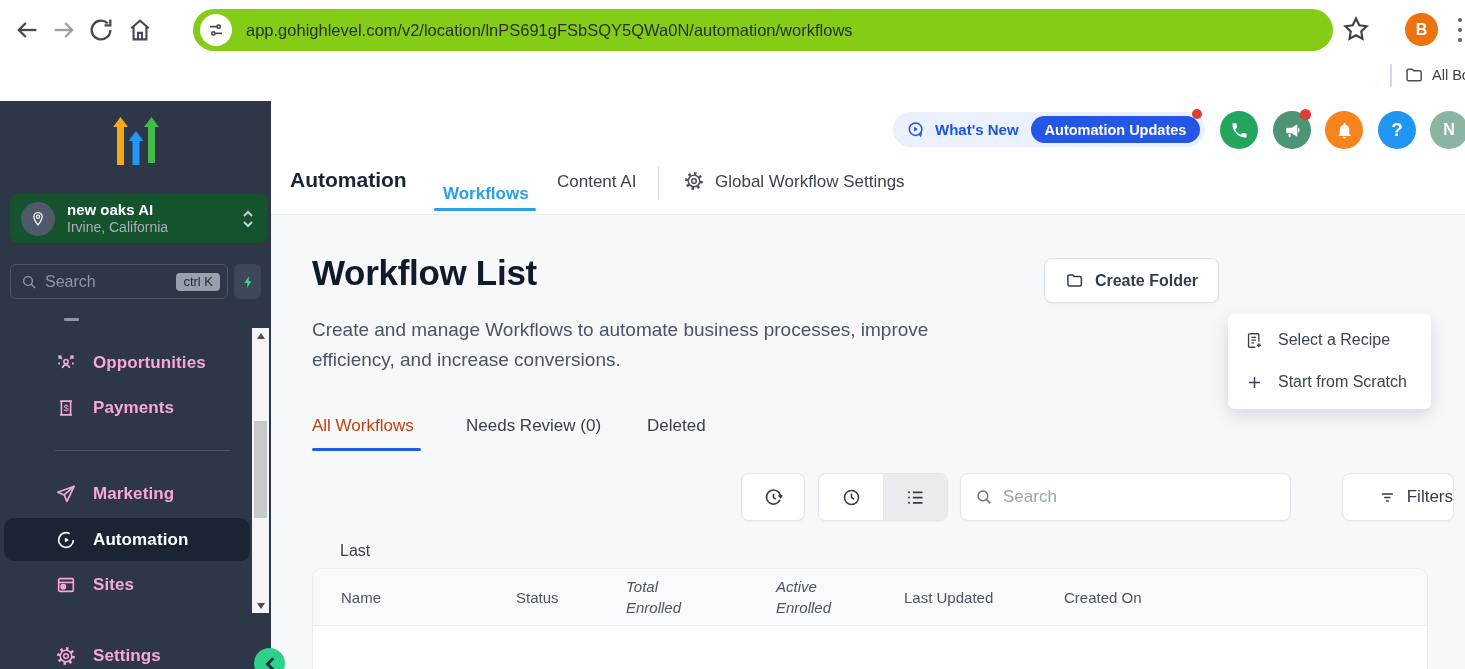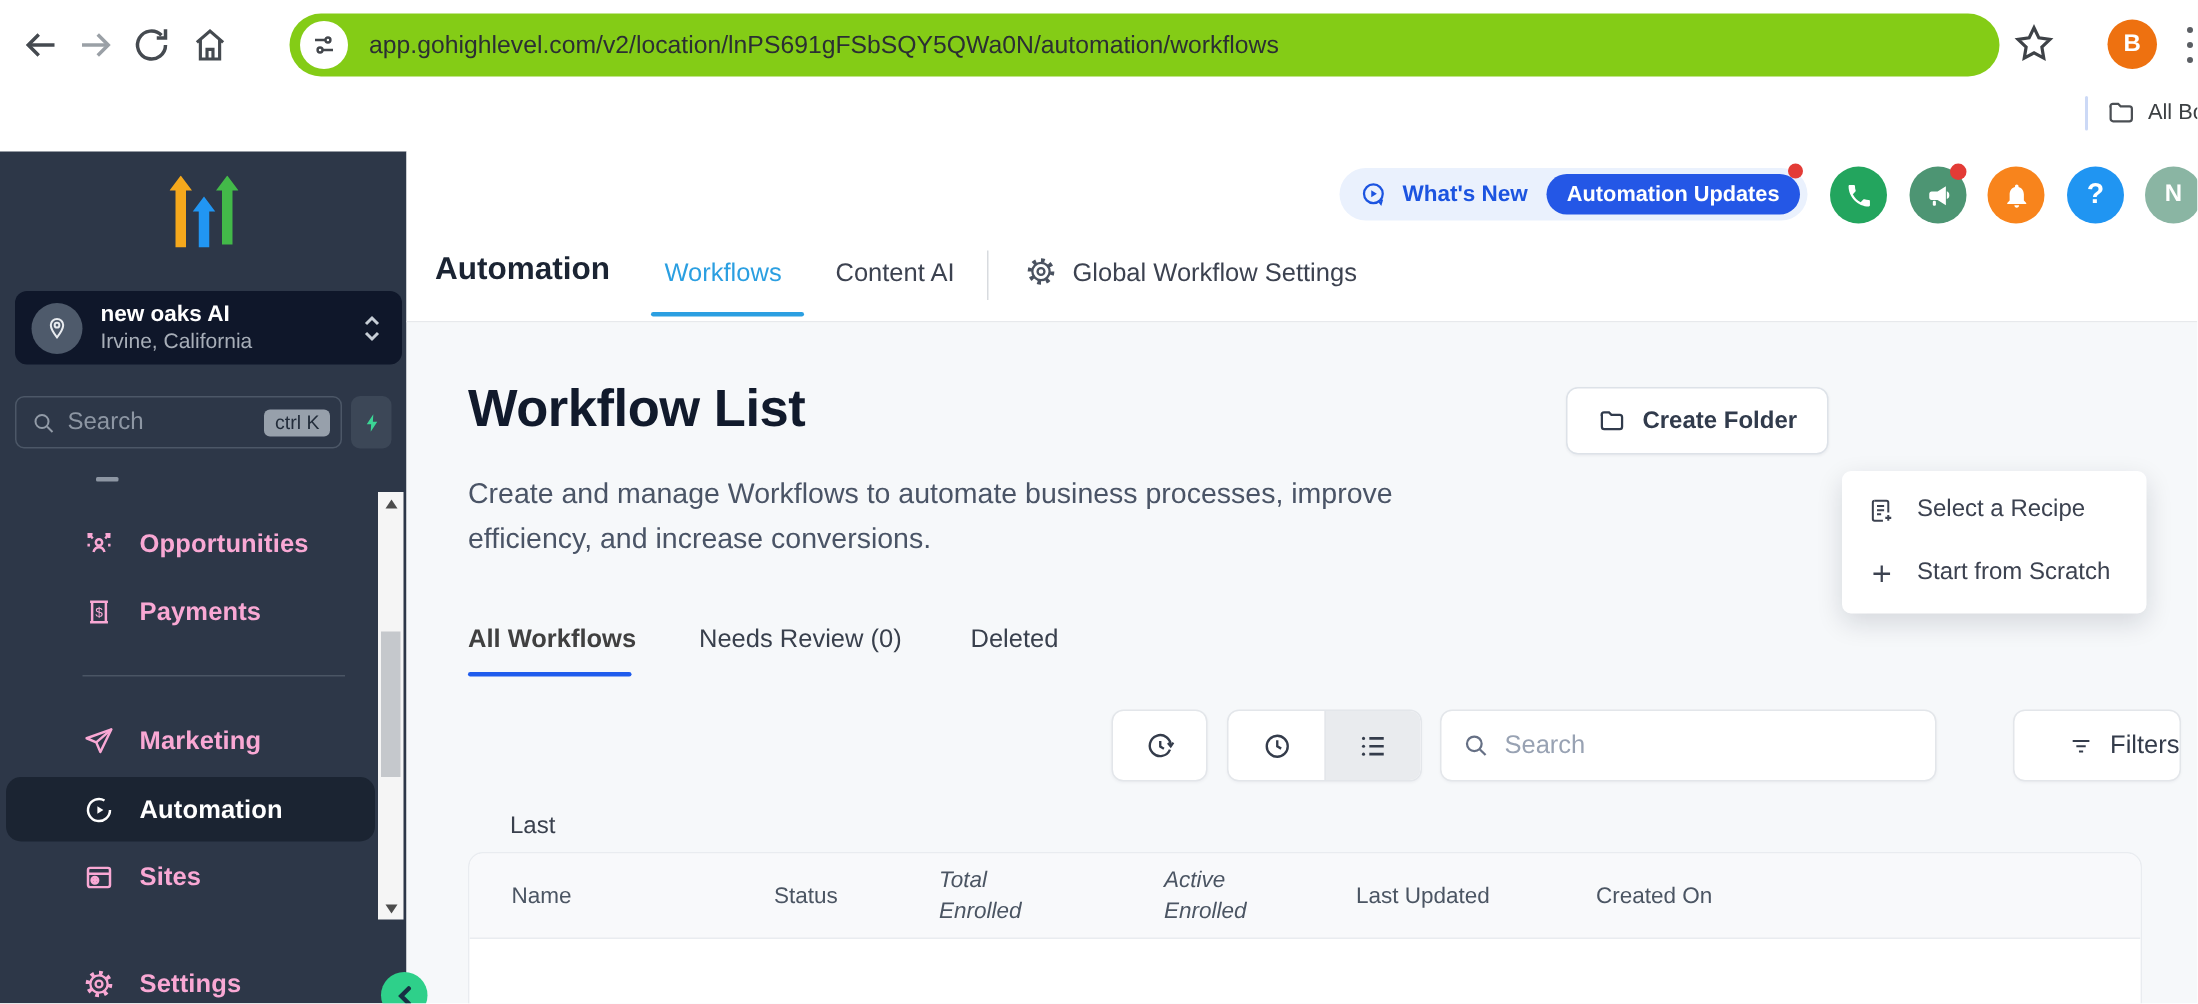--- a/index.html
+++ b/index.html
@@ -22,21 +22,21 @@
   .menu-dots i { width:4px; height:4px; border-radius:50%; background:#5a5e63; }
   .bookmarks { position:absolute; left:0; top:56px; width:1465px; height:40px; background:#ffffff; }
   .bm-sep { position:absolute; left:1390px; top:8px; width:2px; height:23px; background:#ccd9f6; border-radius:1px; }
   .bm-folder { position:absolute; left:1404px; top:9px; width:20px; height:20px; color:#4b4f54; }
   .bm-folder svg { width:100%; height:100%; }
   .bm-label { position:absolute; left:1432px; top:11px; font-size:14.5px; color:#3c4043; white-space:nowrap; }
 
   
   .sidebar { position:absolute; left:0; top:101px; width:271px; height:568px; background:#2d3748; }
   .logo { position:absolute; left:113px; top:16px; width:46px; height:48px; }
-  .loc-card { position:absolute; left:10px; top:93px; width:258px; height:49px; background:#0f172a; border-radius:8px; display:flex; align-items:center; }
+  .loc-card { position:absolute; left:10px; top:93px; width:258px; height:49px; background:#14532d; border-radius:8px; display:flex; align-items:center; }
   .loc-ic { width:34px; height:34px; border-radius:50%; background:#4e5a6b; margin-left:11px; display:flex; align-items:center; justify-content:center; color:#e8ebef; }
   .loc-ic svg { width:18px; height:18px; }
   .loc-texts { margin-left:12px; flex:1; overflow:hidden; }
   .loc-name { font-size:15px; font-weight:700; color:#ffffff; line-height:18px; }
   .loc-city { font-size:14px; color:#a7aeb8; line-height:17px; }
   .loc-chevrons { margin-right:13px; color:#c7ced6; width:14px; height:22px; }
   .loc-chevrons svg { width:14px; height:22px; }
   .sb-search { position:absolute; left:10px; top:163px; width:218px; height:35px; border:1px solid #4c5767; border-radius:6px; display:flex; align-items:center; background:transparent; }
   .sb-search svg { width:16px; height:16px; color:#929ba7; margin-left:10px; flex:none; }
   .sb-search input { flex:1; min-width:0; margin-left:8px; background:transparent; border:none; outline:none; font-size:16px; color:#cfd5dc; font-family:"Liberation Sans", sans-serif; }
@@ -67,21 +67,21 @@
   .wn-ic svg { width:20px; height:20px; }
   .wn-text { margin-left:9px; font-size:15px; font-weight:700; color:#1c54e0; }
   .au-pill { margin-left:12px; height:27px; background:#2457e6; border-radius:14px; color:#ffffff; font-size:14.5px; font-weight:700; display:flex; align-items:center; padding:0 14px; }
   .dot { position:absolute; border-radius:50%; background:#e33b36; }
   .circle-btn { position:absolute; top:10px; width:38px; height:38px; border-radius:50%; display:flex; align-items:center; justify-content:center; color:#ffffff; }
   .circle-btn svg { width:19px; height:19px; }
   .help-glyph { font-size:19px; font-weight:700; color:#ffffff; }
   .avatar-n { font-size:16px; font-weight:700; color:#ffffff; }
   .ah-title { position:absolute; left:19px; top:67px; font-size:21px; font-weight:700; color:#1b2433; }
   .ah-tab { position:absolute; top:71px; font-size:17px; color:#3c4250; }
-  .ah-tab.active { color:#2b9fe1; font-weight:400; }
+  .ah-tab.active { color:#2b9fe1; font-weight:700;margin-top:12px; }
   .ah-underline { position:absolute; left:163px; top:107px; width:102px; height:3px; background:#2b9fe1; border-radius:2px; }
   .ah-vsep { position:absolute; left:387px; top:66px; width:1px; height:33px; background:#d8dbdf; }
   .ah-gear { position:absolute; left:412px; top:69px; width:22px; height:22px; color:#4a5260; }
   .ah-gear svg { width:22px; height:22px; }
   .ah-gws { position:absolute; left:444px; top:71px; font-size:17px; color:#3c4250; }
 
   
   .content { position:absolute; left:271px; top:215px; width:1194px; height:454px; background:#f6f8fa; }
   .page-title { position:absolute; left:41px; top:38px; font-size:35px; font-weight:600; color:#111a2c; letter-spacing:-.3px; }
   .page-sub { position:absolute; left:41px; top:100px; width:720px; font-size:19px; color:#4a5466; line-height:30px; white-space:pre-line; }
@@ -90,21 +90,21 @@
   .btn-folder svg { width:19px; height:19px; margin-right:11px; }
   .btn-folder span { font-size:16px; font-weight:600; }
   .btn-create { position:absolute; left:959px; top:42px; width:198px; height:46px; background:#2563eb; color:#ffffff; }
   .btn-create svg { width:17px; height:17px; margin-right:11px; }
   .btn-create span { font-size:16px; font-weight:600; }
   .dropdown { position:absolute; left:957px; top:99px; width:203px; height:95px; background:#ffffff; border-radius:6px; box-shadow:0 6px 18px rgba(16,24,40,.14); padding-top:5px; z-index:4; }
   .dd-item { height:42px; display:flex; align-items:center; padding-left:17px; color:#3c4250; }
   .dd-item svg { width:19px; height:19px; flex:none; }
   .dd-item span { margin-left:14px; font-size:16px; }
   .sub-tab { position:absolute; top:201px; font-size:17px; color:#39404d; }
-  .sub-tab.active { color:#404040; font-weight:700; }
+  .sub-tab.active { color:#c2410c; font-weight:400; }
   .sub-underline { position:absolute; left:41px; top:233px; width:109px; height:3px; background:#1f5ced; border-radius:2px; }
   .tool { position:absolute; top:258px; height:48px; background:#ffffff; border:1px solid #e3e6ea; border-radius:8px; box-shadow:0 1px 2px rgba(16,24,40,.04); color:#343c4b; }
   .tool-icon-btn { display:flex; align-items:center; justify-content:center; }
   .tool svg { width:21px; height:21px; }
   .segmented { display:flex; overflow:hidden; padding:0; }
   .seg-half { width:64px; height:46px; display:flex; align-items:center; justify-content:center; }
   .seg-half.selected { background:#e9ebee; }
   .seg-half + .seg-half { border-left:1px solid #e3e6ea; }
   .search-box { display:flex; align-items:center; padding-left:14px; }
   .search-box svg { width:18px; height:18px; color:#667085; flex:none; }

